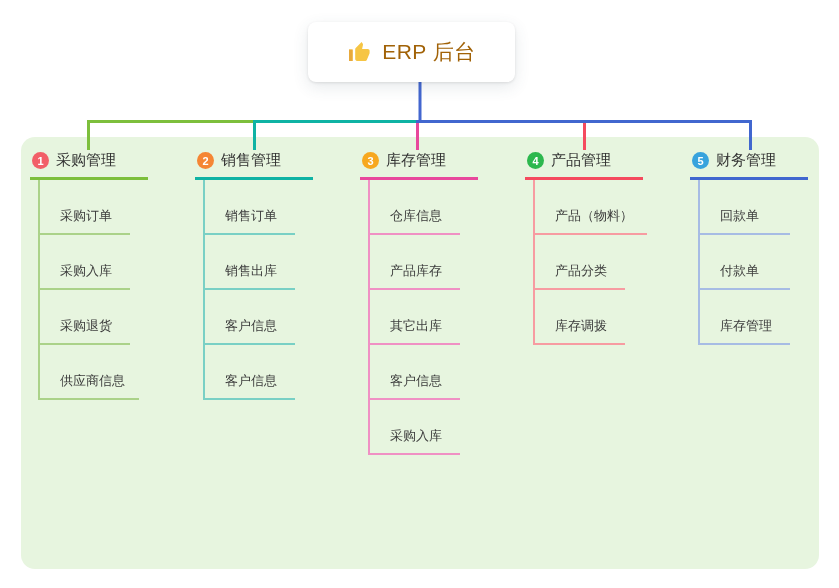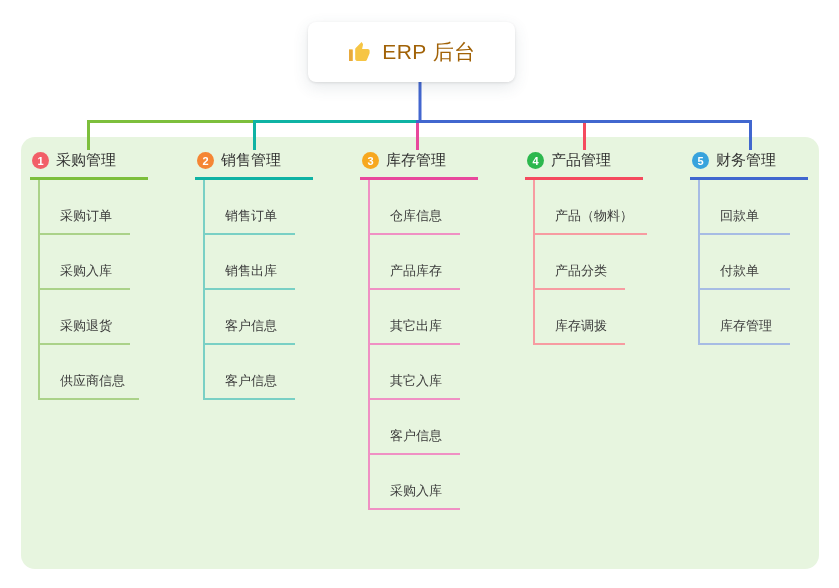--- a/index.html
+++ b/index.html
@@ -112,21 +112,20 @@
 
 <div class="branch b2" style="--main: #e8489c; --child: #f090c4; --badge: #f7a81f;">
   <div class="hdr">
     <span class="badge">3</span>
     <span>库存管理</span>
   </div>
   <div class="children">
     <div class="child">仓库信息</div>
     <div class="child">产品库存</div>
     <div class="child">其它出库</div>
-    <div class="child">其它入库</div>
     <div class="child">客户信息</div>
     <div class="child">采购入库</div>
   </div>
 </div>
 
 <div class="branch b3" style="--main: #f54a5e; --child: #f79ba1; --badge: #2db84e;">
   <div class="hdr">
     <span class="badge">4</span>
     <span>产品管理</span>
   </div>

